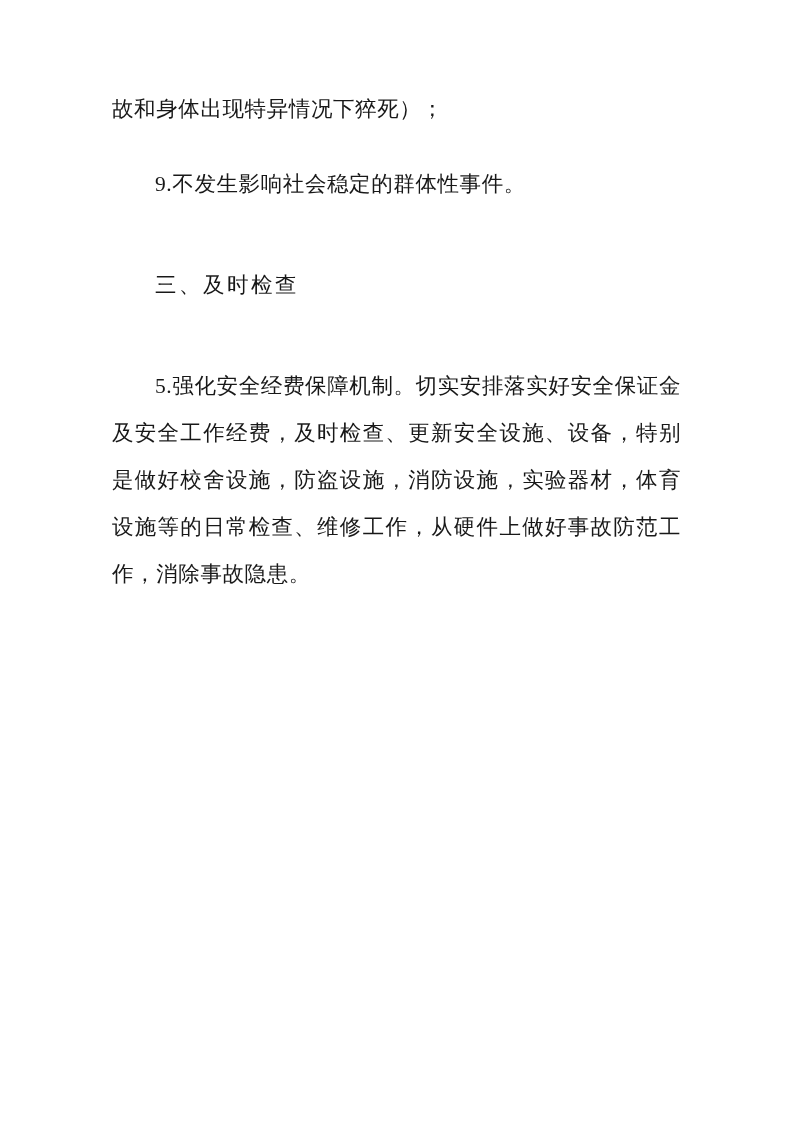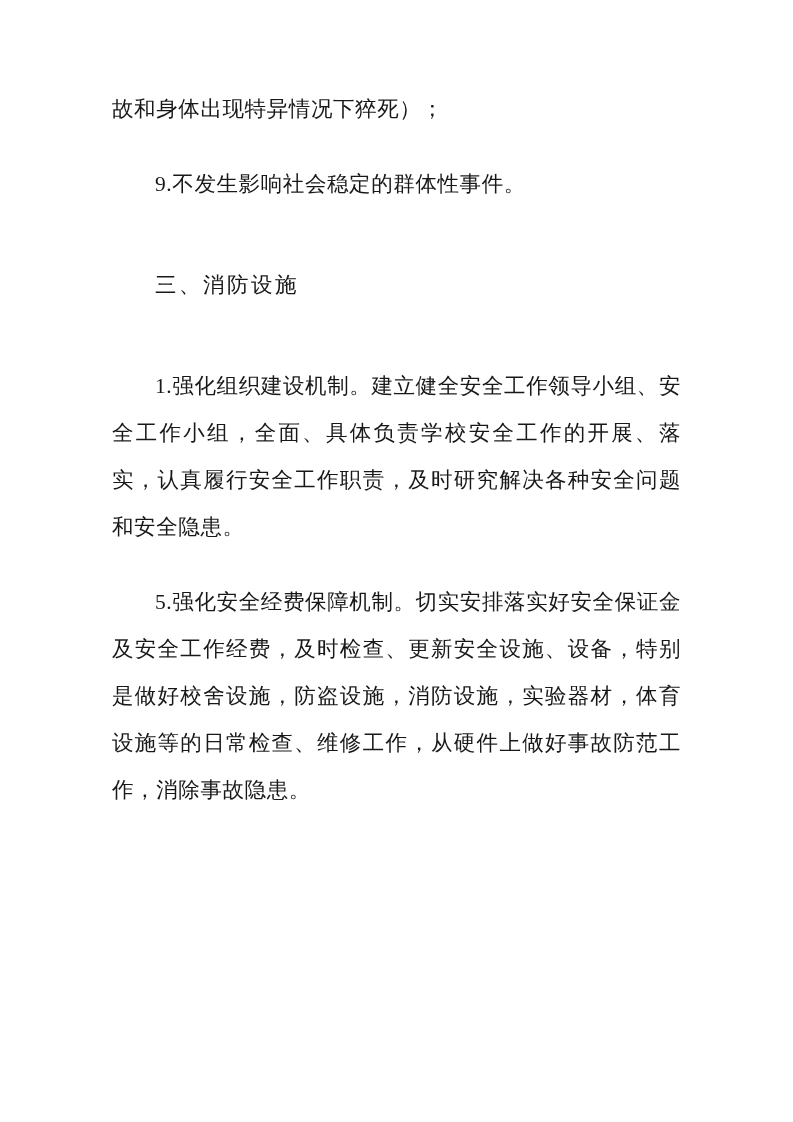--- a/index.html
+++ b/index.html
@@ -52,23 +52,22 @@
 
 <div class="page">
   <div class="doc-body">
 
     <p class="para first">故和身体出现特异情况下猝死）；</p>
 
     <p class="para indent">9.不发生影响社会稳定的群体性事件。</p>
 
     <div class="spacer-lg"></div>
 
-    <p class="para heading">三、消防设施</p>
+    <p class="para heading">三、及时检查</p>
 
     <div class="spacer-lg"></div>
 
-    <p class="para indent">1.强化组织建设机制。建立健全安全工作领导小组、安全工作小组，全面、具体负责学校安全工作的开展、落实，认真履行安全工作职责，及时研究解决各种安全问题和安全隐患。</p>
 
 
     <p class="para indent">5.强化安全经费保障机制。切实安排落实好安全保证金及安全工作经费，及时检查、更新安全设施、设备，特别是做好校舍设施，防盗设施，消防设施，实验器材，体育设施等的日常检查、维修工作，从硬件上做好事故防范工作，消除事故隐患。</p>
 
   </div>
 </div>
 
 </body></html>

